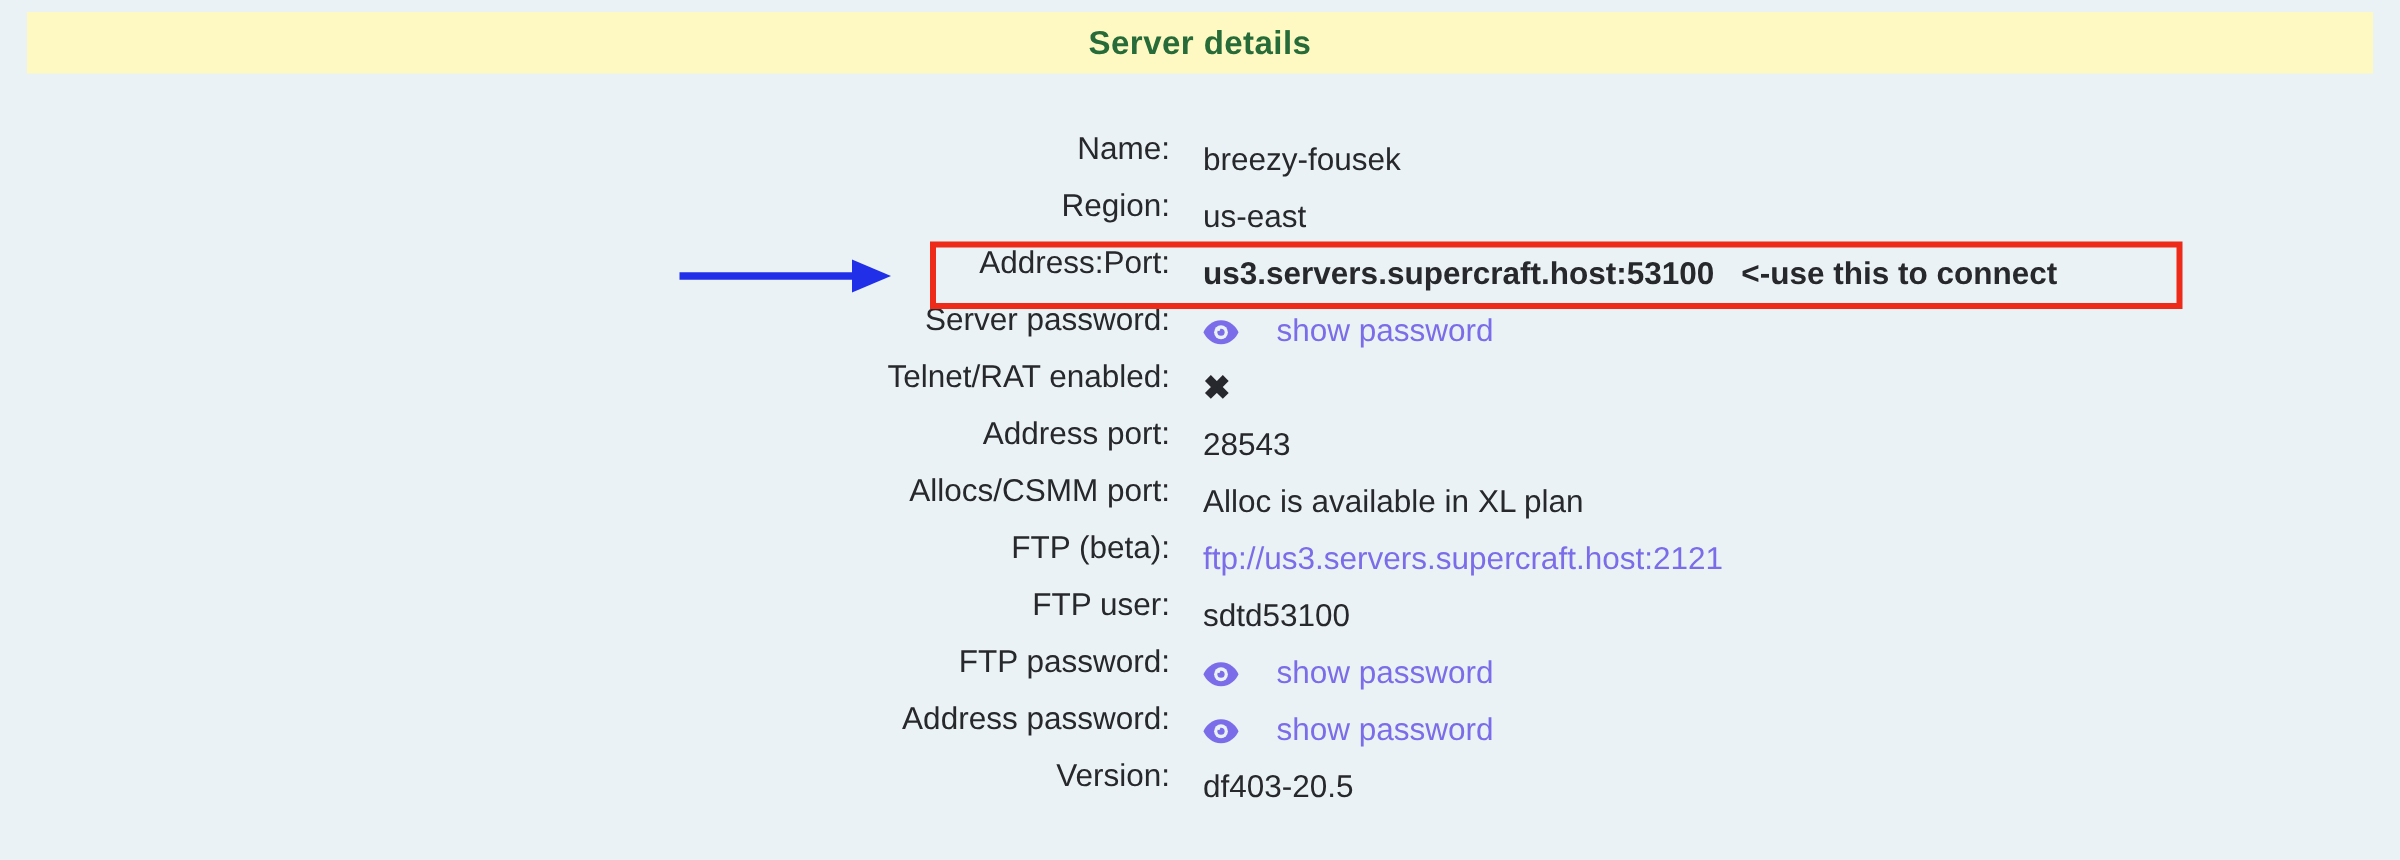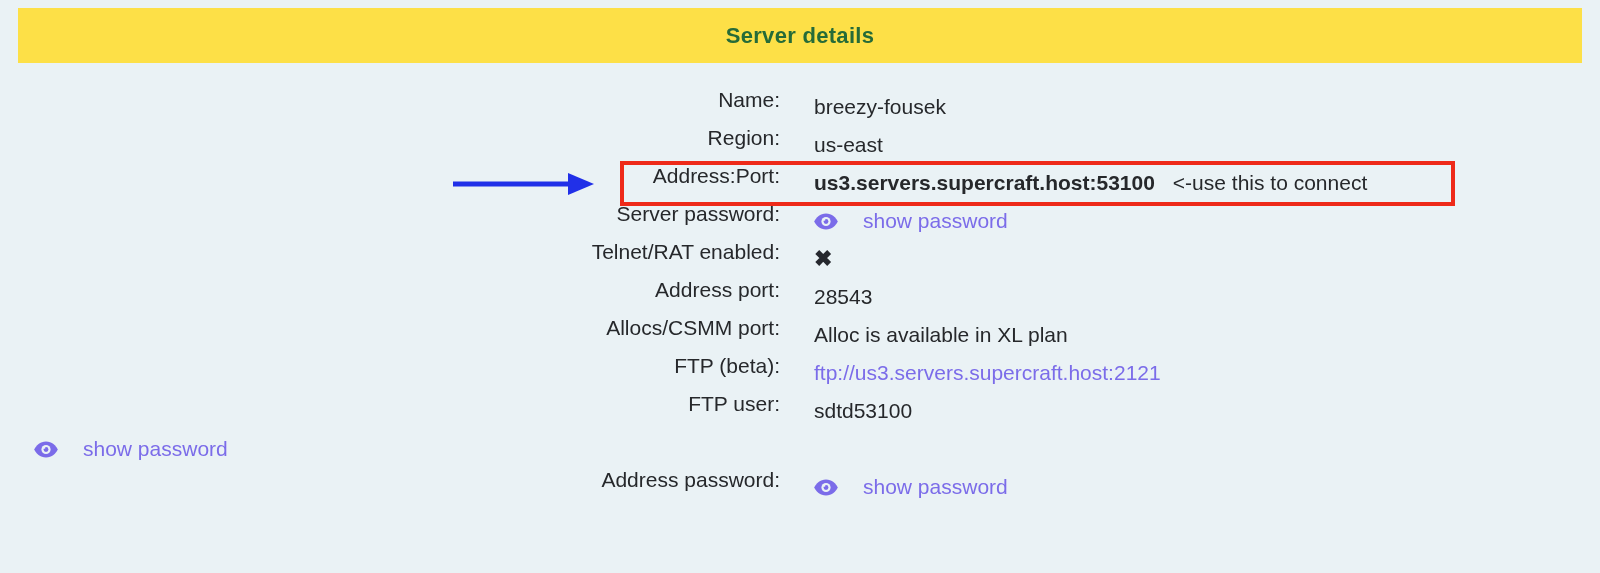--- a/index.html
+++ b/index.html
@@ -8,22 +8,22 @@
     width: 1600px; height: 573px;
     background: #eaf2f5;
     font-family: "Liberation Sans", sans-serif;
     color: #26282b;
     position: relative;
     overflow: hidden;
   }
   .header-bar {
     position: absolute;
     left: 18px; right: 18px; top: 8px;
-    height: 55px;
-    background: #fde047;
+    height: 41px;
+    background: #fef9c3;
     display: flex; align-items: center; justify-content: center;
   }
   .header-title {
     color: #266b38;
     font-weight: bold;
     font-size: 22px;
     letter-spacing: 0.3px;
   }
   .content {
     position: absolute;
@@ -34,28 +34,28 @@
     height: 38px;
     font-size: 21px;
   }
   .label {
     flex: 0 0 780px;
     width: 780px;
     text-align: right;
     white-space: nowrap;
   }
   .value {
-    margin-left: 34px;
+    margin-left: 22px;
     display: flex;
     align-items: center;
     gap: 9px;
     white-space: nowrap;
   }
   .bold { font-weight: bold; }
-  .note { margin-left: 9px; font-weight: normal; }
+  .note { margin-left: 9px; font-weight: bold; }
   .link {
     color: #7b6ce9;
     text-decoration: none;
     display: flex;
     align-items: center;
     gap: 25px;
     cursor: pointer;
   }
   .cross {
     font-size: 22px;
@@ -143,20 +143,21 @@
       <a class="link">ftp://us3.servers.supercraft.host:2121</a>
     </span>
   </div>
 
   <div class="row">
     <span class="label">FTP user:</span>
     <span class="value">sdtd53100</span>
   </div>
 
   <div class="row">
+    <span class="label">FTP password:</span>
     <span class="value">
       <a class="link">
         <svg class="eye" width="24" height="17" viewBox="0 0 24 17">
           <path d="M12 0.5 C6.2 0.5 1.8 4.8 0.3 8.5 C1.8 12.2 6.2 16.5 12 16.5 C17.8 16.5 22.2 12.2 23.7 8.5 C22.2 4.8 17.8 0.5 12 0.5 Z" fill="#7b6ce9"></path>
           <circle cx="12" cy="8.5" r="4.6" fill="#eaf2f5"></circle>
           <circle cx="12" cy="8.5" r="2.4" fill="#7b6ce9"></circle>
           <circle cx="10.4" cy="6.7" r="1" fill="#eaf2f5"></circle>
         </svg>
         <span>show password</span>
       </a>
@@ -171,20 +172,24 @@
           <path d="M12 0.5 C6.2 0.5 1.8 4.8 0.3 8.5 C1.8 12.2 6.2 16.5 12 16.5 C17.8 16.5 22.2 12.2 23.7 8.5 C22.2 4.8 17.8 0.5 12 0.5 Z" fill="#7b6ce9"></path>
           <circle cx="12" cy="8.5" r="4.6" fill="#eaf2f5"></circle>
           <circle cx="12" cy="8.5" r="2.4" fill="#7b6ce9"></circle>
           <circle cx="10.4" cy="6.7" r="1" fill="#eaf2f5"></circle>
         </svg>
         <span>show password</span>
       </a>
     </span>
   </div>
 
+  <div class="row">
+    <span class="label">Version:</span>
+    <span class="value">df403-20.5</span>
+  </div>
 
 </div>
 
 <div class="hl-box"></div>
 <svg class="arrow" width="146" height="28" viewBox="0 0 146 28">
   <line x1="3" y1="14" x2="122" y2="14" stroke="#2130e8" stroke-width="5"></line>
   <polygon points="118,3 144,14 118,25" fill="#2130e8"></polygon>
 </svg>
 
 </body></html>

